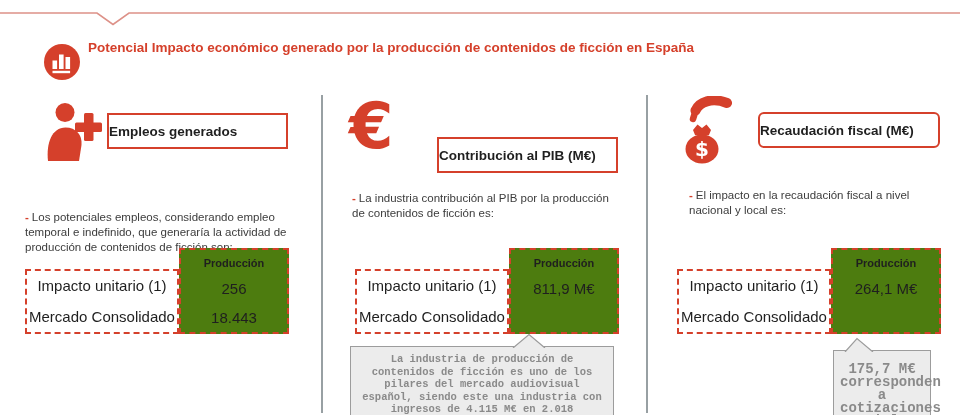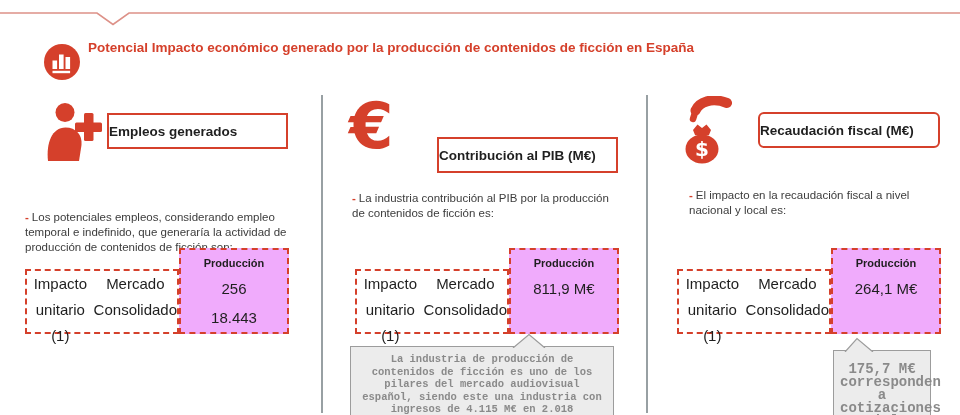--- a/index.html
+++ b/index.html
@@ -50,31 +50,31 @@
   .tb3{left:758px;top:112px;width:178px;border-radius:6px;}
   
   .para{position:absolute;font-size:11.5px;line-height:15px;color:var(--text_body,#3c3c3c);}
   .p1{left:25px;top:186px;width:266px;margin-top:24px;}
   .p2{left:352px;top:191px;width:272px;}
   .p3{left:677px;top:188px;width:266px;margin-left:12px;}
   .bullet{color:var(--accent,#d5402b);font-weight:bold;margin-right:3px;}
   
   .val-box{
     position:absolute;width:106px;height:82px;border:2px dashed var(--accent,#d5402b);
-    background:#f0abfc;text-align:center;
+    background:#4d7c0f;text-align:center;
   }
   .vb1{left:179px;top:248px;}
   .vb2{left:509px;top:248px;}
   .vb3{left:831px;top:248px;}
   .val-header{height:24px;line-height:26px;font-size:11px;font-weight:bold;color:var(--text_dark,#1f1f1f);}
   .val-row{height:29px;line-height:29px;font-size:15px;color:var(--text_dark,#1f1f1f);}
   
   .label-box{
     position:absolute;width:150px;height:61px;border:2px dashed var(--accent,#d5402b);
-    display:flex;flex-direction:row;justify-content:space-around;text-align:center;
+    display:flex;flex-direction:column;justify-content:space-around;text-align:center;
   }
   .lb1{left:25px;top:269px;}
   .lb2{left:355px;top:269px;}
   .lb3{left:677px;top:269px;}
   .label-row{font-size:15px;color:var(--text_dark,#1f1f1f);line-height:26px;}
   
   .callout{
     position:absolute;background:var(--callout_bg,#ececec);
     border:1px solid var(--callout_border,#9c9c9c);
     color:var(--callout_text,#8a8a8a);font-weight:bold;text-align:center;font-family:Liberation Mono, monospace;

